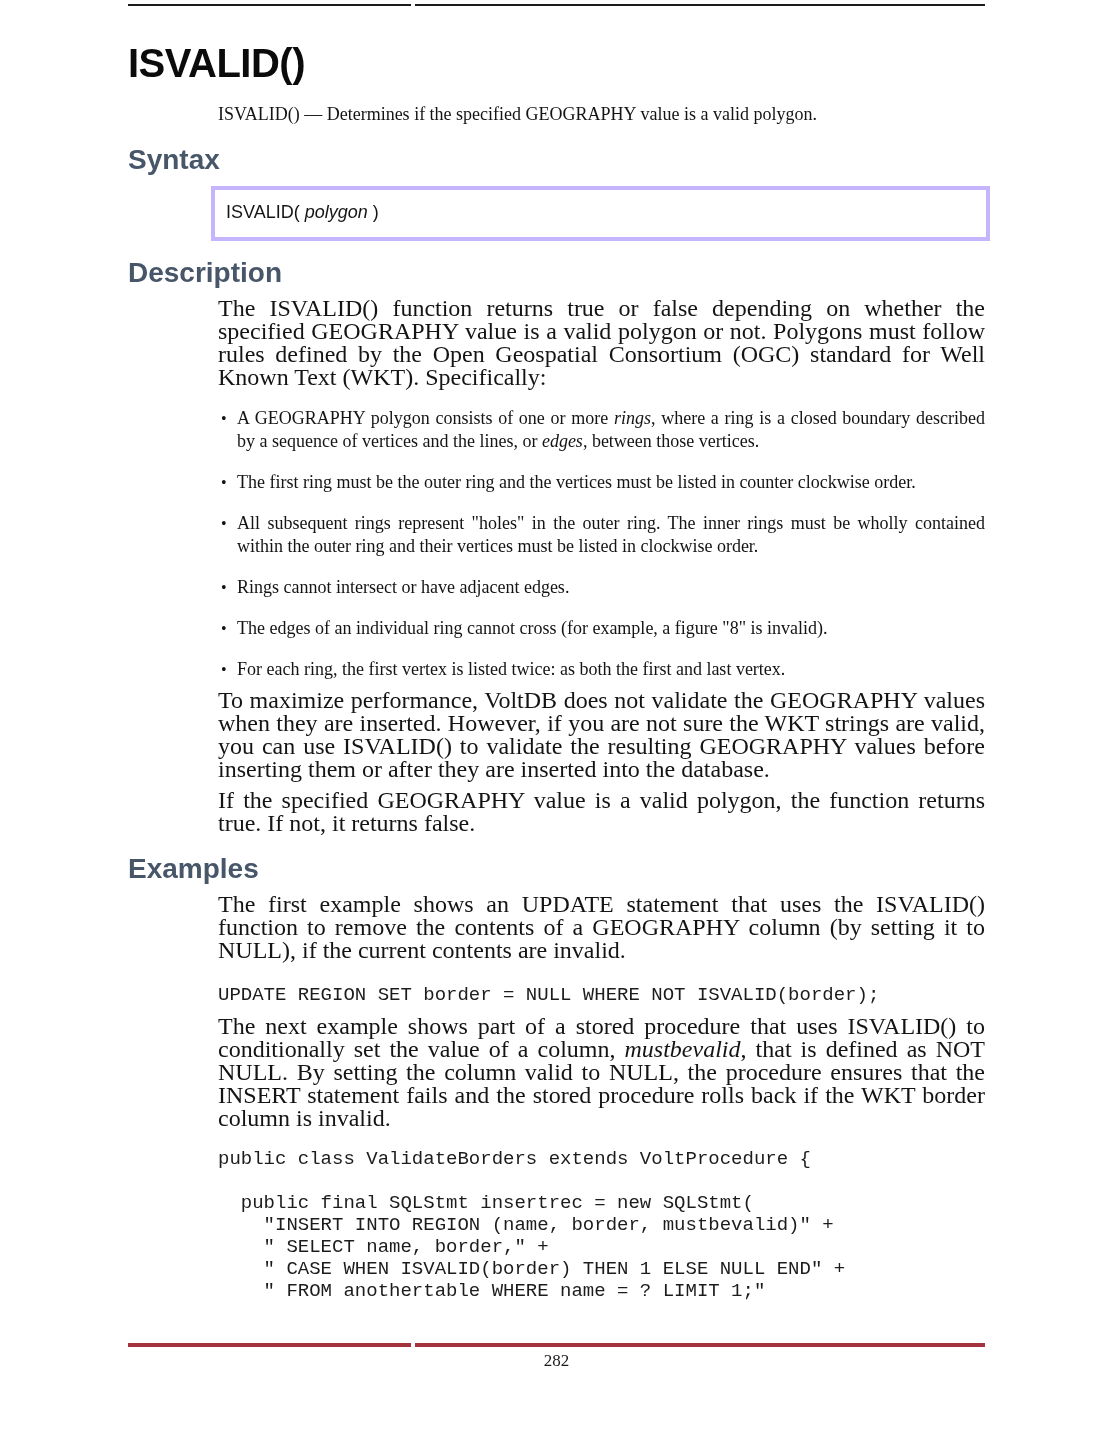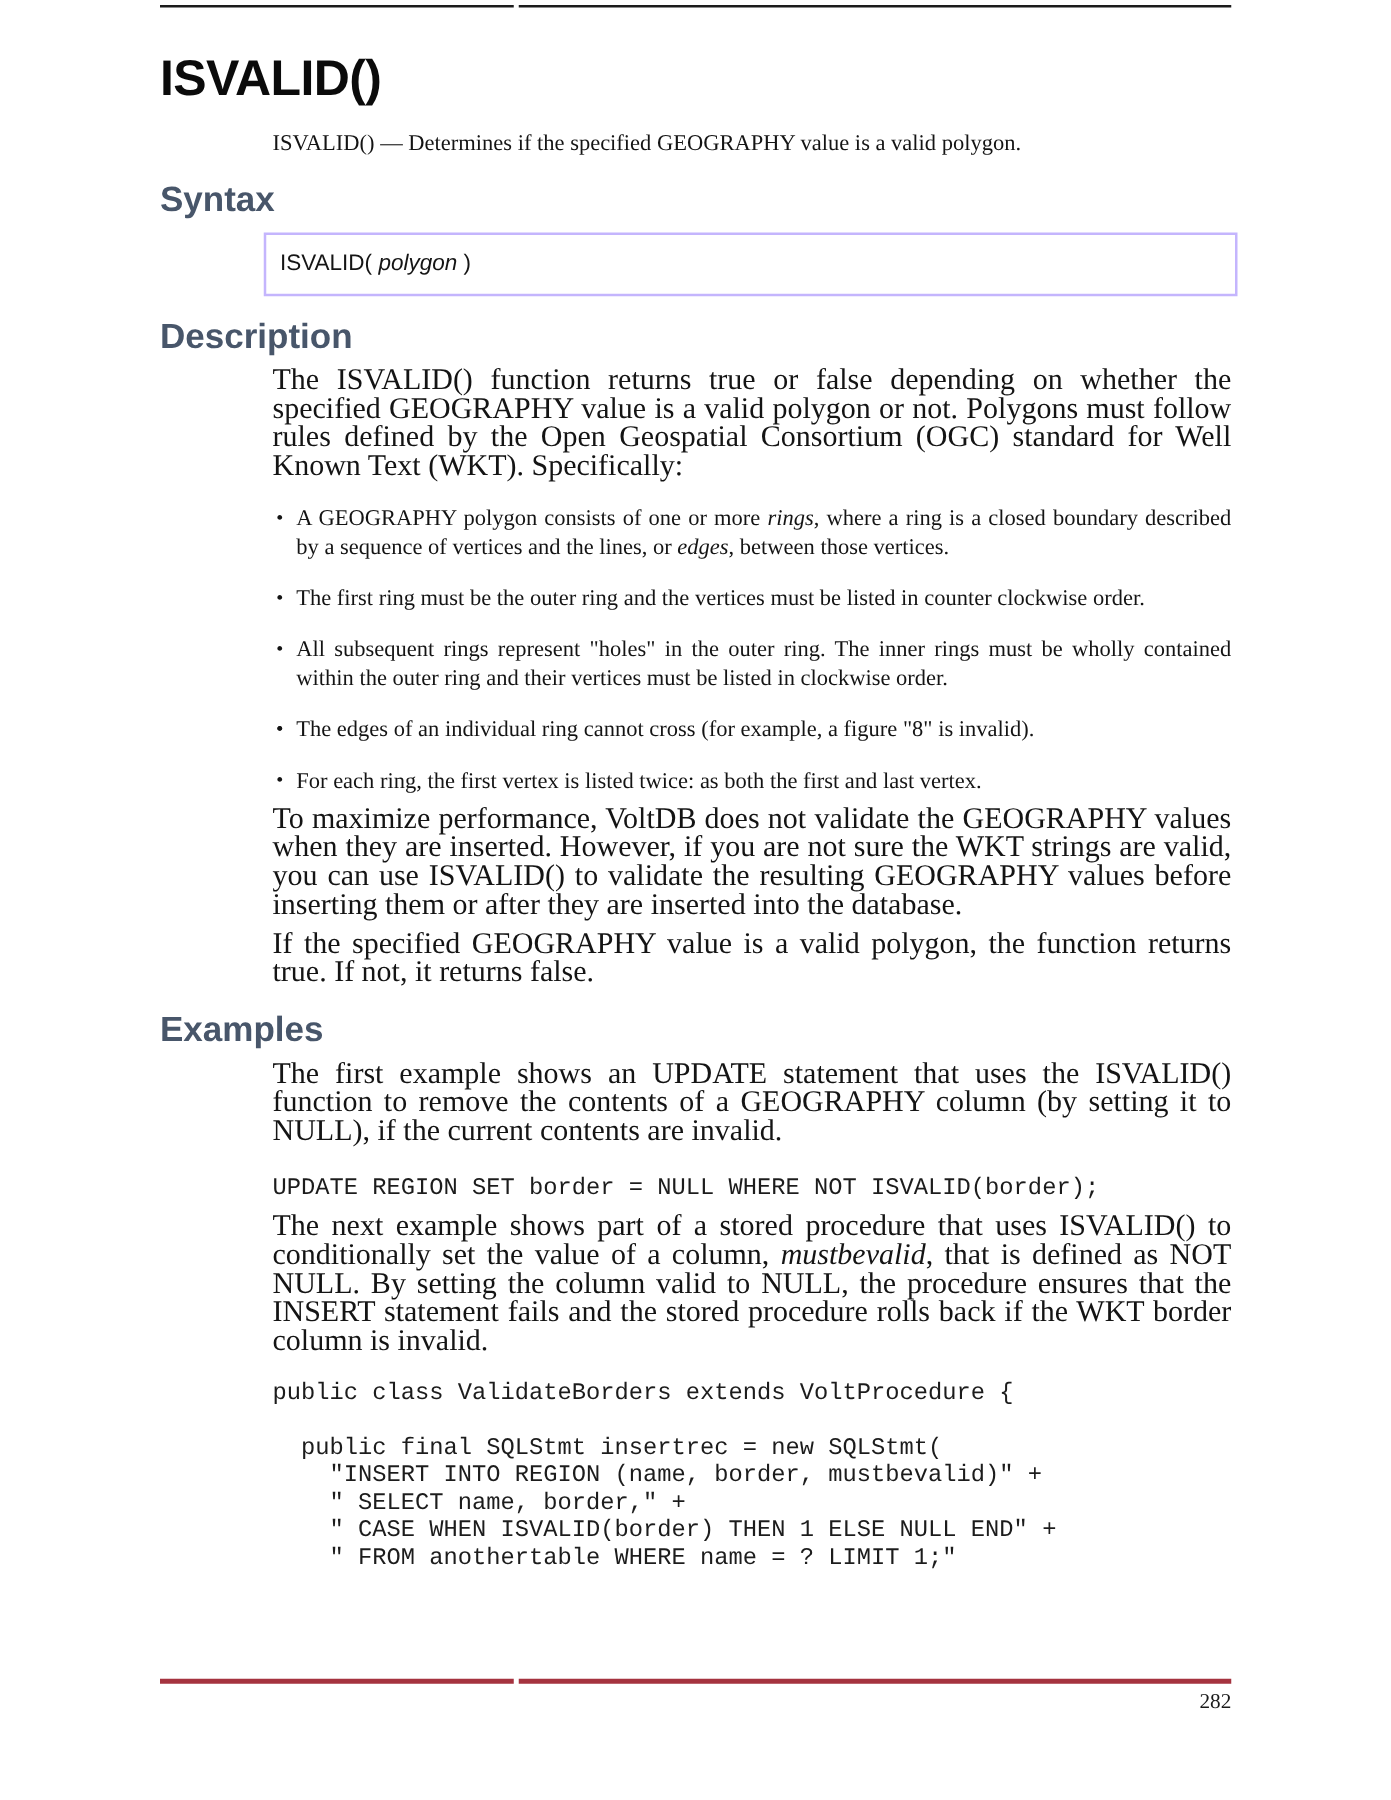--- a/index.html
+++ b/index.html
@@ -33,21 +33,21 @@
   .summary { margin-top:17px; font-size:18px; line-height:23px; }
 
   h2.sect {
     font-family:"Liberation Sans", sans-serif; font-weight:bold;
     font-size:28px; line-height:32px; color:#48566a; margin-top:18px;
   }
   h2.desc-head { margin-top:16px; }
 
   .syntax-box {
     margin-left:83px; margin-top:10px; width:779px;
-    border:2px solid #c4b5fd; background:#fff;
+    border:4px solid #c4b5fd; background:#fff;
     padding:12px 11px 14px 11px;
     font-family:"Liberation Sans", sans-serif; font-size:18px; color:#151515;
   }
   .syntax-box i { font-style:italic; }
 
   .para { margin-top:8px; font-size:24px; line-height:23px; text-align:justify; }
   .para i, .bullet i { }
 
   .bullet {
     position:relative; margin-top:18px; padding-left:19px;
@@ -61,21 +61,21 @@
   }
   .codeblock { margin-top:18px; }
   .codeblock .cl {
     font-family:"Liberation Mono", monospace; font-size:19px;
     line-height:22px; min-height:22px; white-space:pre; color:#1c1c1c;
   }
 
   
   .footer { position:absolute; left:128px; top:1343px; width:857px; }
   .footer-rule .seg-l, .footer-rule .seg-r { height:4px; background:#a5333f; }
-  .pagenum { margin-top:4px; text-align:right; font-size:17px; color:#1a1a1a; }
+  .pagenum { margin-top:4px; text-align:center; font-size:17px; color:#1a1a1a; }
 </style>
 </head>
 <body>
 
 <div class="page">
 
 
   <div class="rule header-rule">
     <div class="seg-l"></div>
     <div class="gap"></div>
@@ -109,21 +109,21 @@
 
         <div class="bullet">
           <span class="mark">•</span><span>The first ring must be the outer ring and the vertices must be listed in counter clockwise order.</span>
         </div>
 
         <div class="bullet">
           <span class="mark">•</span><span>All subsequent rings represent "holes" in the outer ring. The inner rings must be wholly contained within the outer ring and their vertices must be listed in clockwise order.</span>
         </div>
 
         <div class="bullet">
-          <span class="mark">•</span>
+          <span class="mark">•</span><span>Rings cannot intersect or have adjacent edges.</span>
         </div>
 
         <div class="bullet">
           <span class="mark">•</span><span>The edges of an individual ring cannot cross (for example, a figure "8" is invalid).</span>
         </div>
 
         <div class="bullet">
           <span class="mark">•</span><span>For each ring, the first vertex is listed twice: as both the first and last vertex.</span>
         </div>
 

